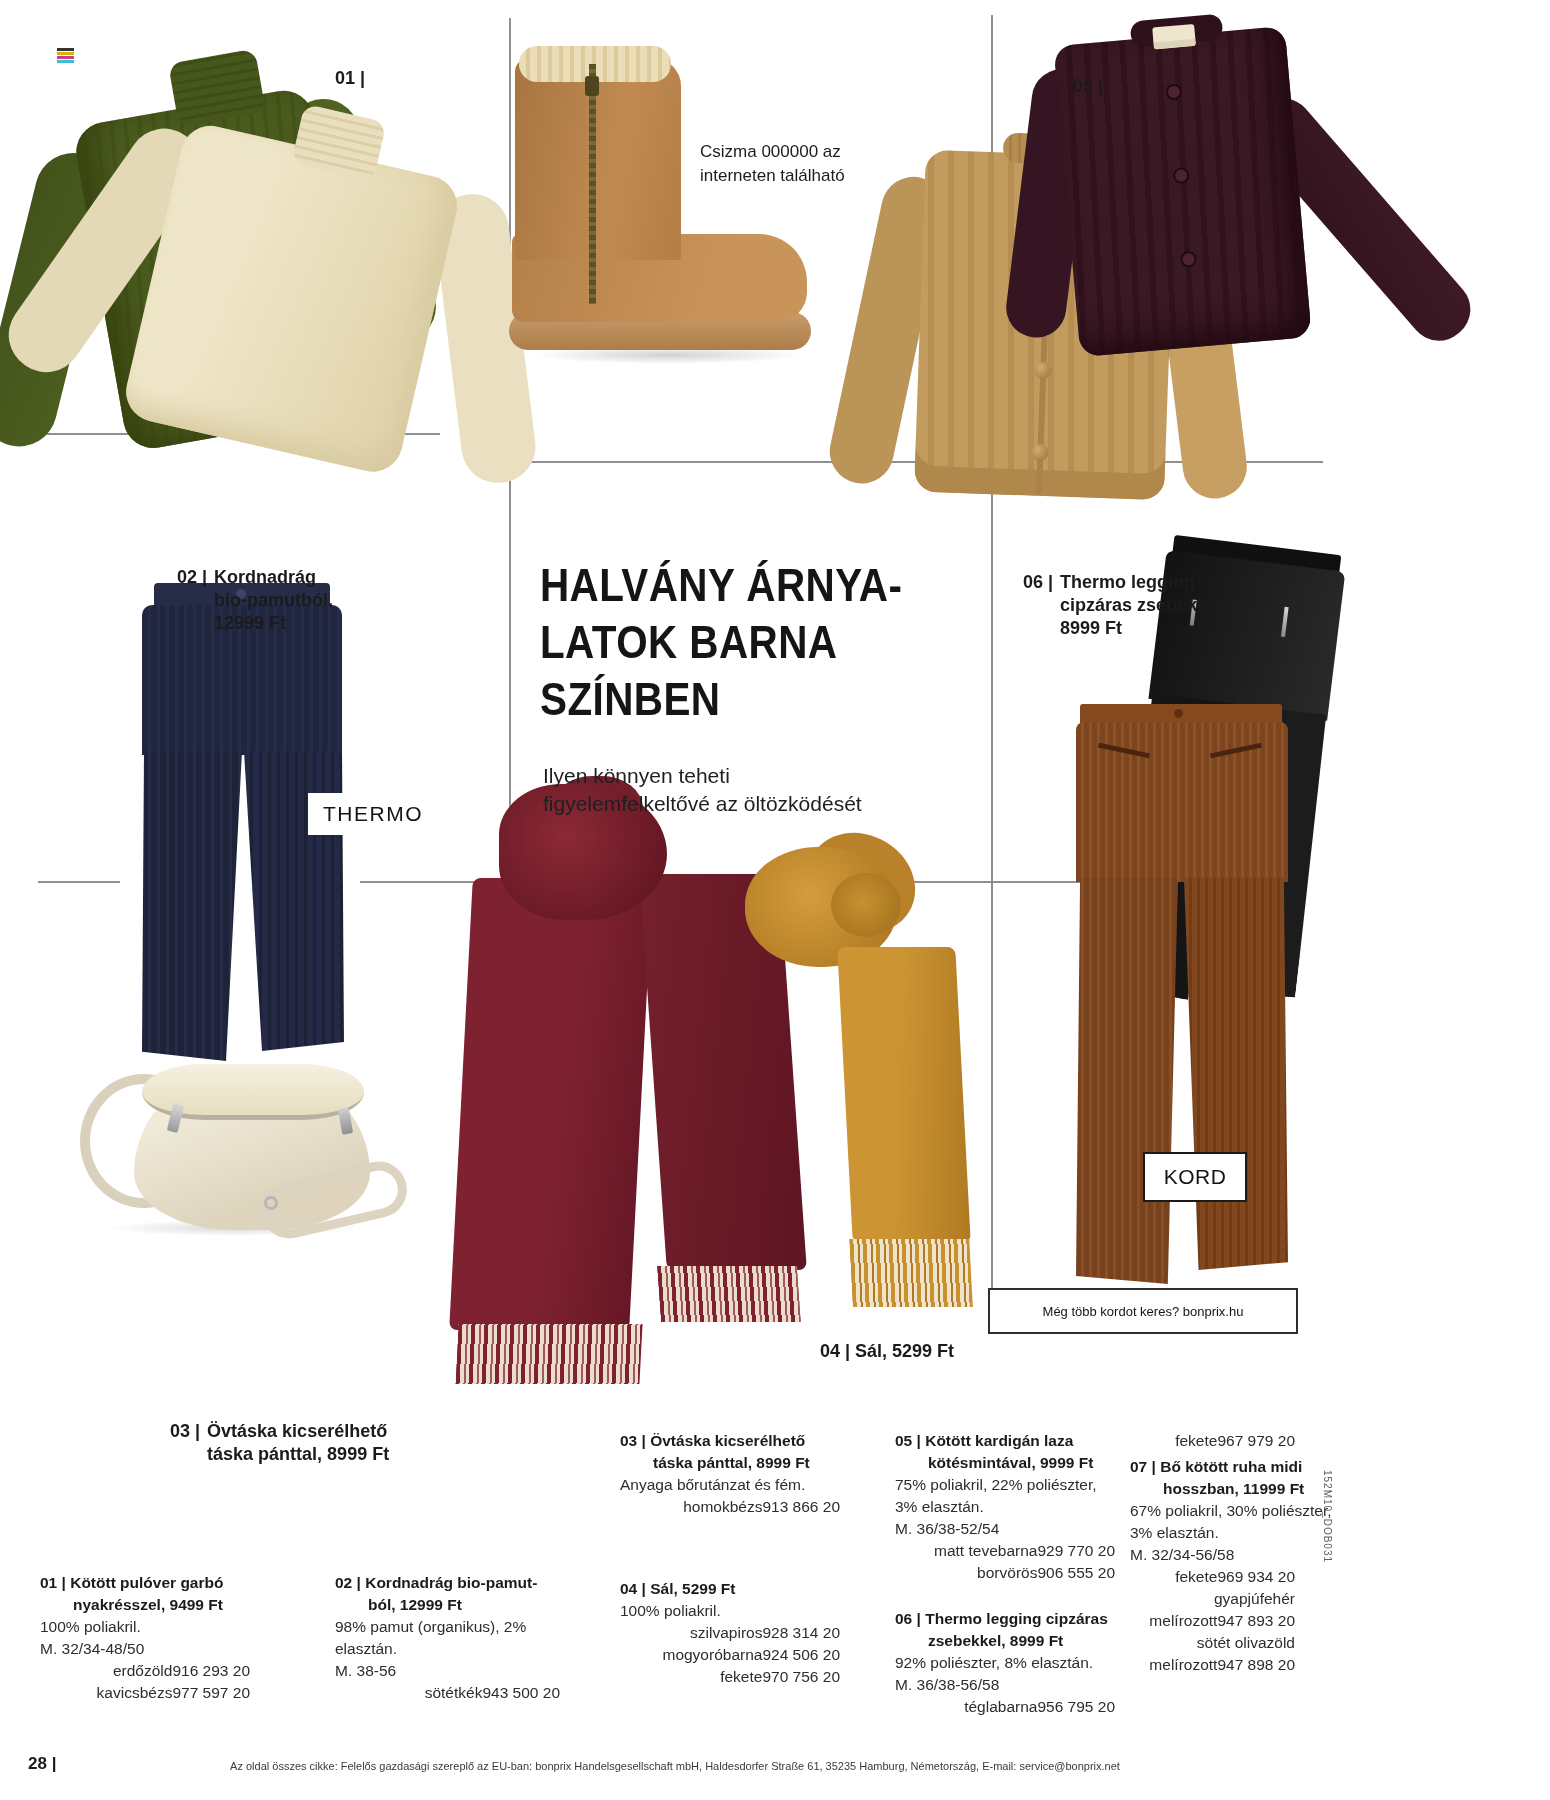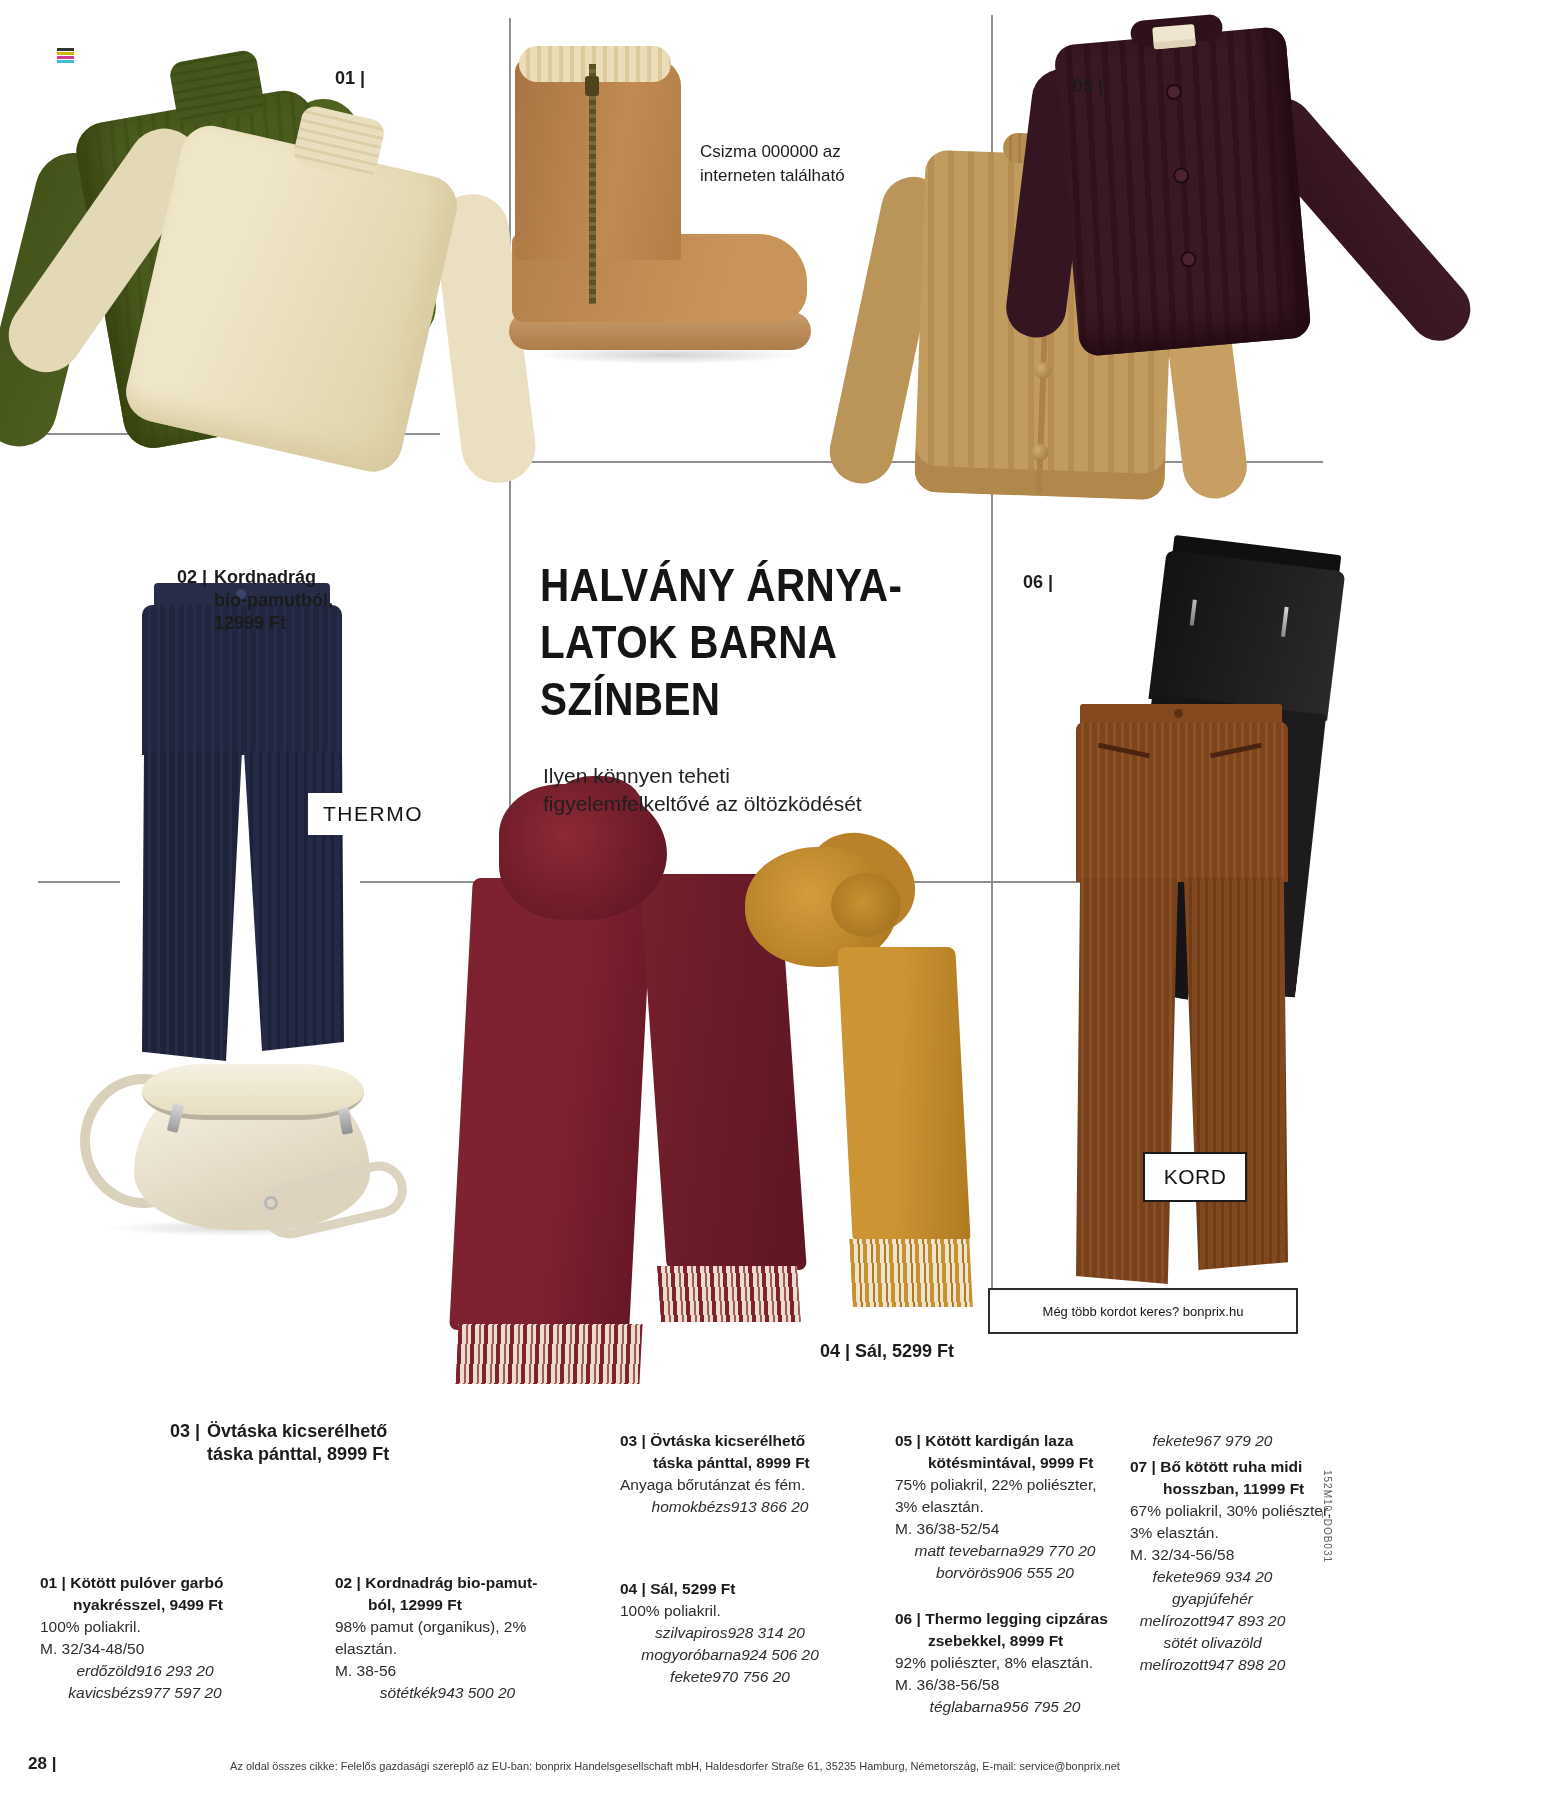--- a/index.html
+++ b/index.html
@@ -24,21 +24,21 @@
   .note { font-size:17px; line-height:24px; color:#1c1c1c; }
 
   .tagbox { position:absolute; z-index:5; background:#fff; display:flex; align-items:center;
             justify-content:center; font-weight:400; color:#141414; }
 
   
   .dcol { position:absolute; z-index:5; font-size:15.5px; line-height:22px; color:#2d2d2d; }
   .dcol .dt { font-weight:700; color:#1b1b1b; white-space:nowrap; }
   .dcol .dt2 { padding-left:33px; }
   .dcol .ds { white-space:nowrap; }
-  .drow { display:flex; justify-content:center;font-style:italic; }
+  .drow { display:flex; justify-content:flex-end; }
   .drow span { white-space:nowrap; }
 
   .fringe-b { background:repeating-linear-gradient(90deg,#7e2130 0 4px,#ecdccc 4px 8px,#9c5a5a 8px 10px,#ecdccc 10px 13px); }
   .fringe-m { background:repeating-linear-gradient(90deg,#c8912f 0 4px,#efe3cc 4px 8px,#b07a22 8px 10px,#efe3cc 10px 13px); }
 
   .footer { position:absolute; z-index:5; font-size:11px; color:#3a3a3a; }
   .pagenum { position:absolute; z-index:5; font-size:17px; font-weight:700; }
   .sidecode { position:absolute; z-index:5; font-size:10px; color:#606060; letter-spacing:1px;
               writing-mode:vertical-rl; }
 </style>
@@ -191,20 +191,25 @@
   <div class="hl">LATOK BARNA</div>
   <div class="hl">SZÍNBEN</div>
 </div>
 <div class="txt subtitle" style="left:543px;top:762px">
   <div>Ilyen könnyen teheti</div>
   <div>figyelemfelkeltővé az öltözködését</div>
 </div>
 
 <div class="txt callout" style="left:1023px;top:571px">
   <span class="num">06 |</span>
+  <span>
+    <div>Thermo legging</div>
+    <div>cipzáras zsebekkel,</div>
+    <div>8999 Ft</div>
+  </span>
 </div>
 
 <div class="tagbox" style="left:308px;top:793px;width:130px;height:42px;font-size:21px;letter-spacing:1.5px">THERMO</div>
 <div class="tagbox" style="left:1143px;top:1152px;width:104px;height:50px;font-size:21px;letter-spacing:.5px;border:2.5px solid #1a1a1a;z-index:5">KORD</div>
 
 <div class="tagbox" style="left:988px;top:1288px;width:310px;height:46px;font-size:13px;border:2px solid #2e2e2e">Még több kordot keres? bonprix.hu</div>
 
 <div class="txt callout" style="left:170px;top:1420px">
   <span class="num">03 |</span>
   <span style="text-align:left">

